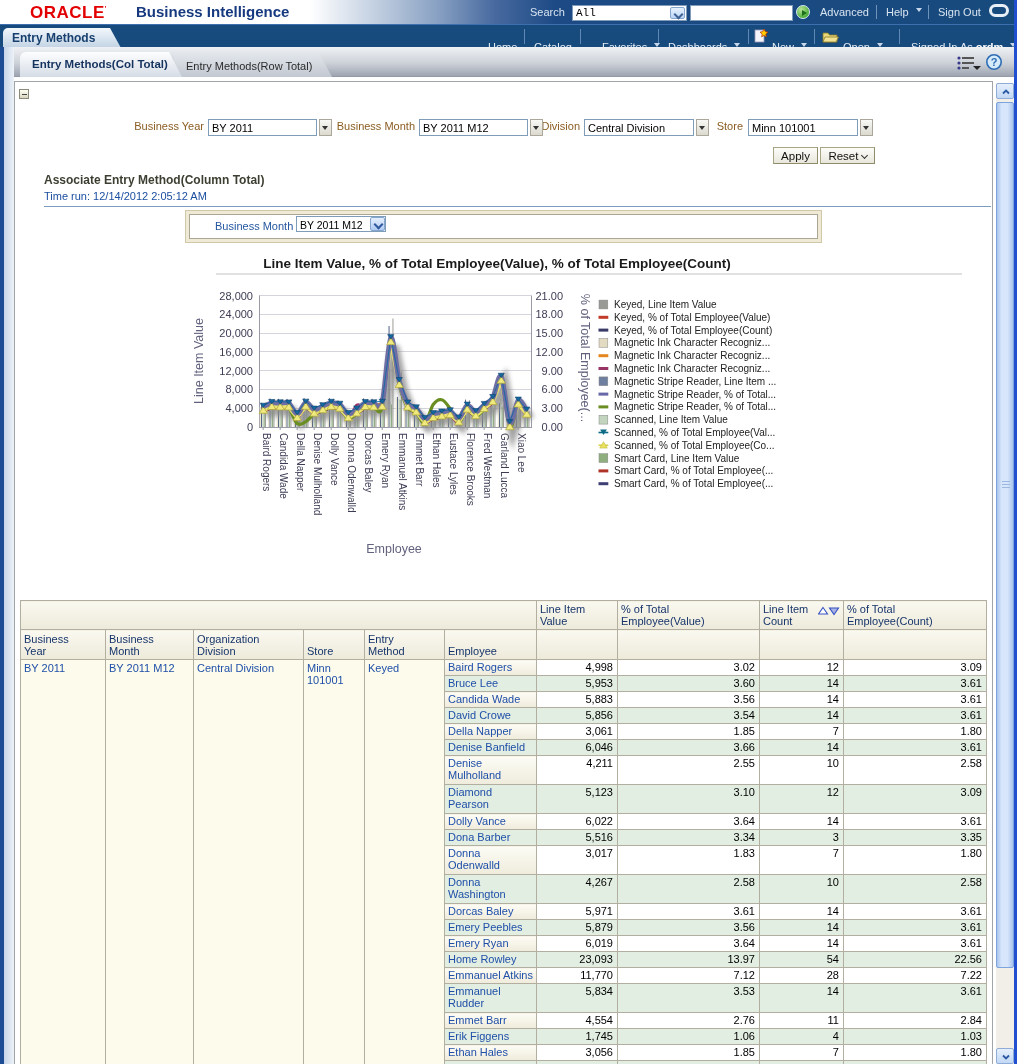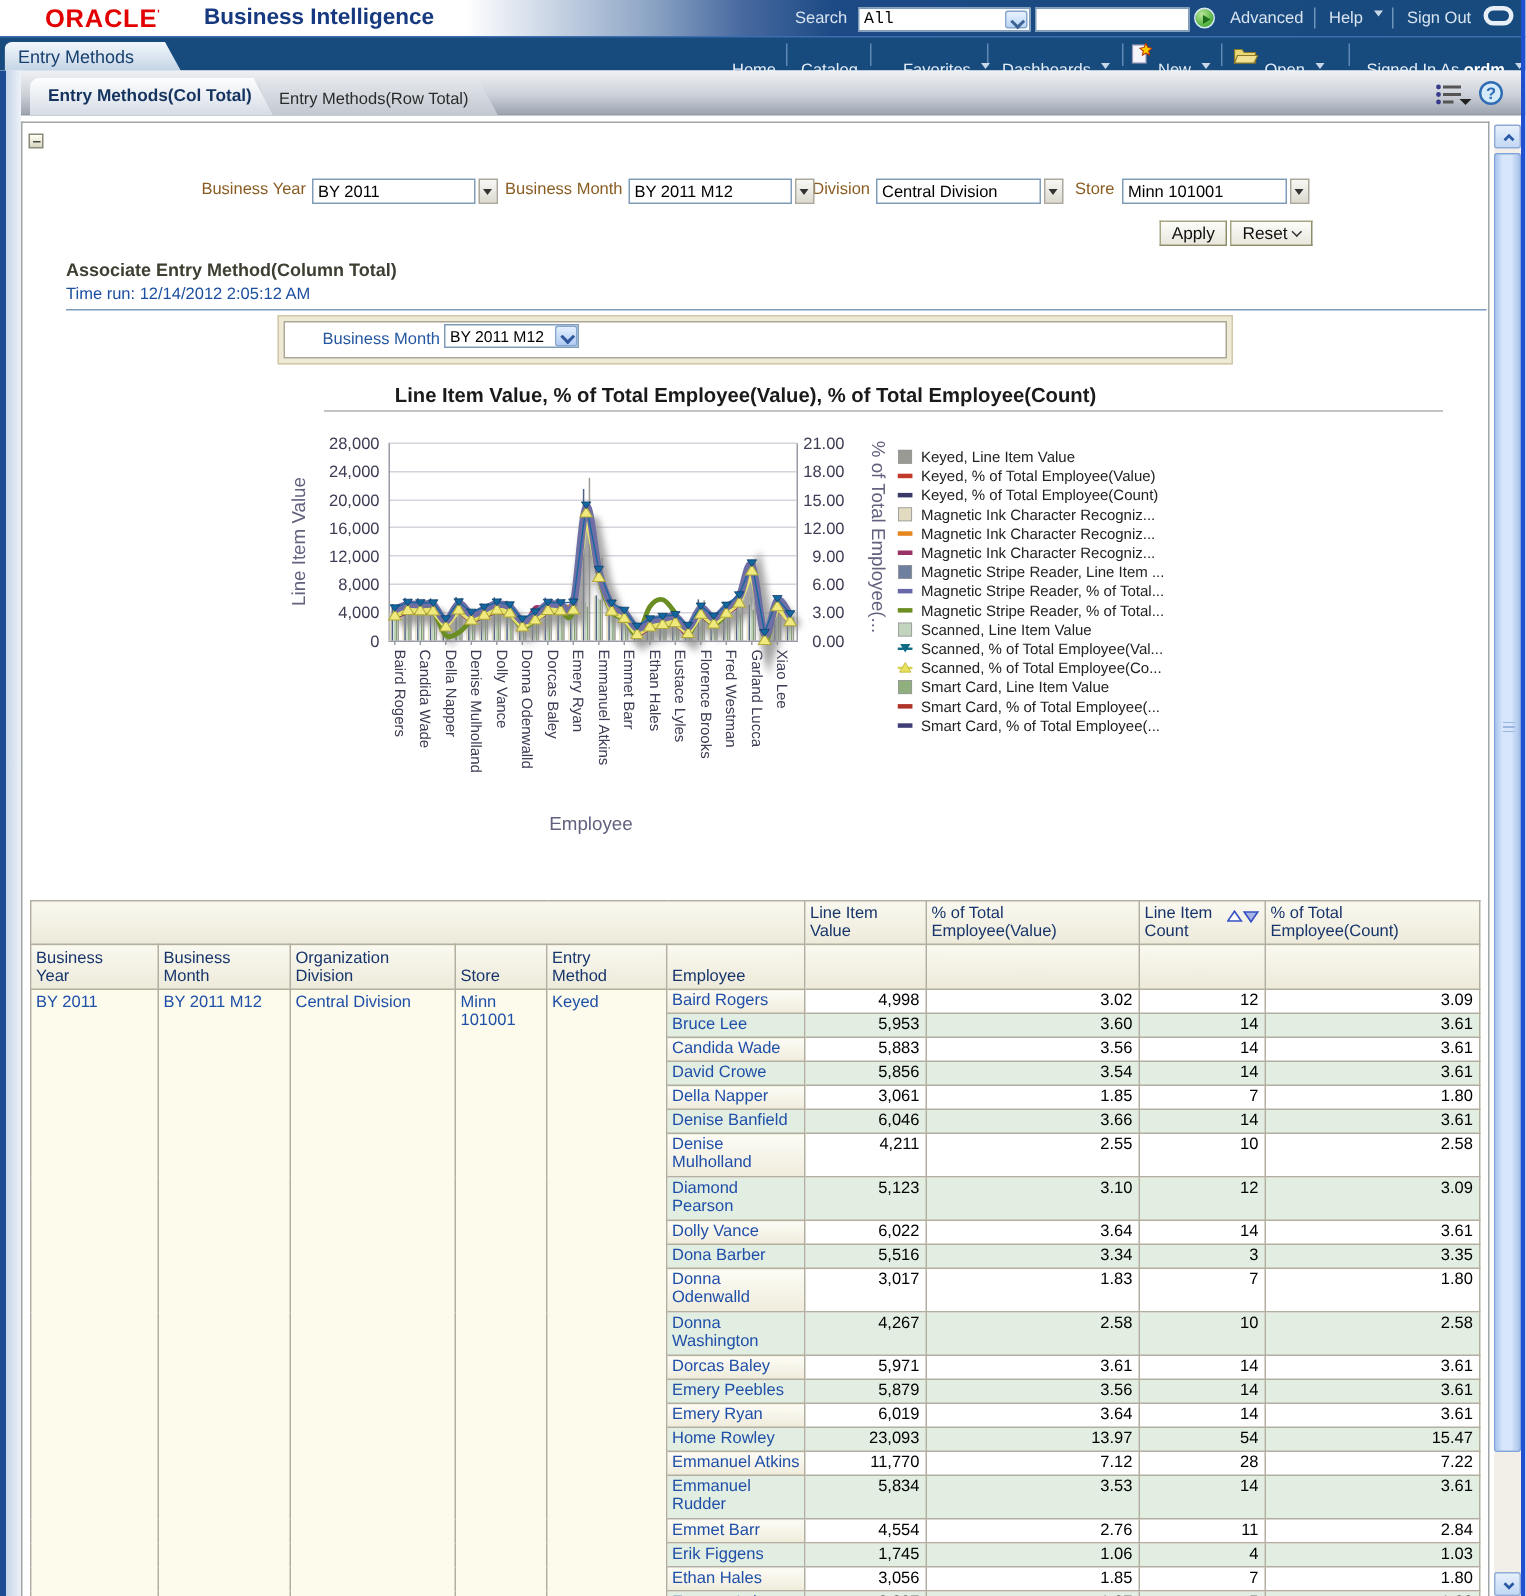--- a/index.html
+++ b/index.html
@@ -16,21 +16,21 @@
 #searchsel .dd:after{content:"";position:absolute;left:4px;top:2.5px;width:5px;height:5px;border-right:2px solid #3D6293;border-bottom:2px solid #3D6293;transform:rotate(45deg);}
 #searchbox{left:690px;top:5px;width:103px;height:16px;background:#fff;border:1px solid #7F9DB9;}
 #gobtn{left:796px;top:5px;width:14px;height:14px;border-radius:50%;background:radial-gradient(circle at 35% 30%,#B8E498,#4FAF3C 70%);border:1px solid #D6E8F4;}
 #gobtn:after{content:"";position:absolute;left:5px;top:3.5px;border:3.5px solid transparent;border-left:5px solid #1C6E1C;}
 .bant{color:#D8E4F0;top:6px;white-space:nowrap;}
 .bansep{top:5px;width:1px;height:14px;background:#6F94BC;}
 #ring{left:989px;top:4px;width:20px;height:13px;border:3px solid #E9EFF6;border-radius:8px;}
 
 #nav{left:0;top:24px;width:1017px;height:23px;background:#174a7d;border-top:1px solid #3d6fae;}
 #dashtab{left:3px;top:3px;height:20px;width:118px;background:linear-gradient(#F2F7FC,#C2D3E4);border-top-left-radius:5px;
- clip-path:polygon(0 0,calc(100% - 11px) 0,100% 100%,0 100%);color:#17406F;font-weight:normal;font-size:12px;padding:3px 0 0 9px;}
+ clip-path:polygon(0 0,calc(100% - 11px) 0,100% 100%,0 100%);color:#17406F;font-weight:bold;font-size:12px;padding:3px 0 0 9px;}
 .navt{top:4px;color:#E4EDF6;white-space:nowrap;margin-top:12px;}
 .navsep{top:4px;width:1px;height:15px;background:#5F88B4;}
 .caret{display:inline-block;width:0;height:0;border:3.5px solid transparent;border-top:4px solid #C8D8EA;vertical-align:1px;margin-left:4px;}
 
 #strip{left:0;top:47px;width:1017px;height:30px;background:linear-gradient(#EFF1F4,#CDD2D9 55%,#9EA5B1 100%);border-bottom:1px solid #959BA6;}
 #tab1{left:20px;top:5px;height:25px;width:162px;background:linear-gradient(#FDFEFF,#E6EAF0 60%,#D5DCE5);border-top-left-radius:6px;
  clip-path:polygon(0 0,calc(100% - 13px) 0,100% 100%,0 100%);color:#15335F;font-weight:bold;font-size:11.5px;padding:6px 0 0 12px;z-index:3;white-space:nowrap;}
 #tab2{left:174px;top:6px;height:24px;width:158px;background:linear-gradient(#E3E7EC,#C2C8D1);
  clip-path:polygon(0 0,calc(100% - 13px) 0,100% 100%,0 100%);color:#2b2b2b;font-size:11px;padding:7px 0 0 12px;z-index:2;white-space:nowrap;}
 
@@ -648,21 +648,21 @@
         <td class="num">6,019</td>
         <td class="num">3.64</td>
         <td class="num">14</td>
         <td class="num">3.61</td>
       </tr>
       <tr class="g nw" style="height:16px;">
         <td class="emp">Home Rowley</td>
         <td class="num">23,093</td>
         <td class="num">13.97</td>
         <td class="num">54</td>
-        <td class="num">15.47</td>
+        <td class="num">22.56</td>
       </tr>
       <tr class="w nw" style="height:16px;">
         <td class="emp">Emmanuel Atkins</td>
         <td class="num">11,770</td>
         <td class="num">7.12</td>
         <td class="num">28</td>
         <td class="num">7.22</td>
       </tr>
       <tr class="g" style="height:29px;">
         <td class="emp">Emmanuel Rudder</td>

